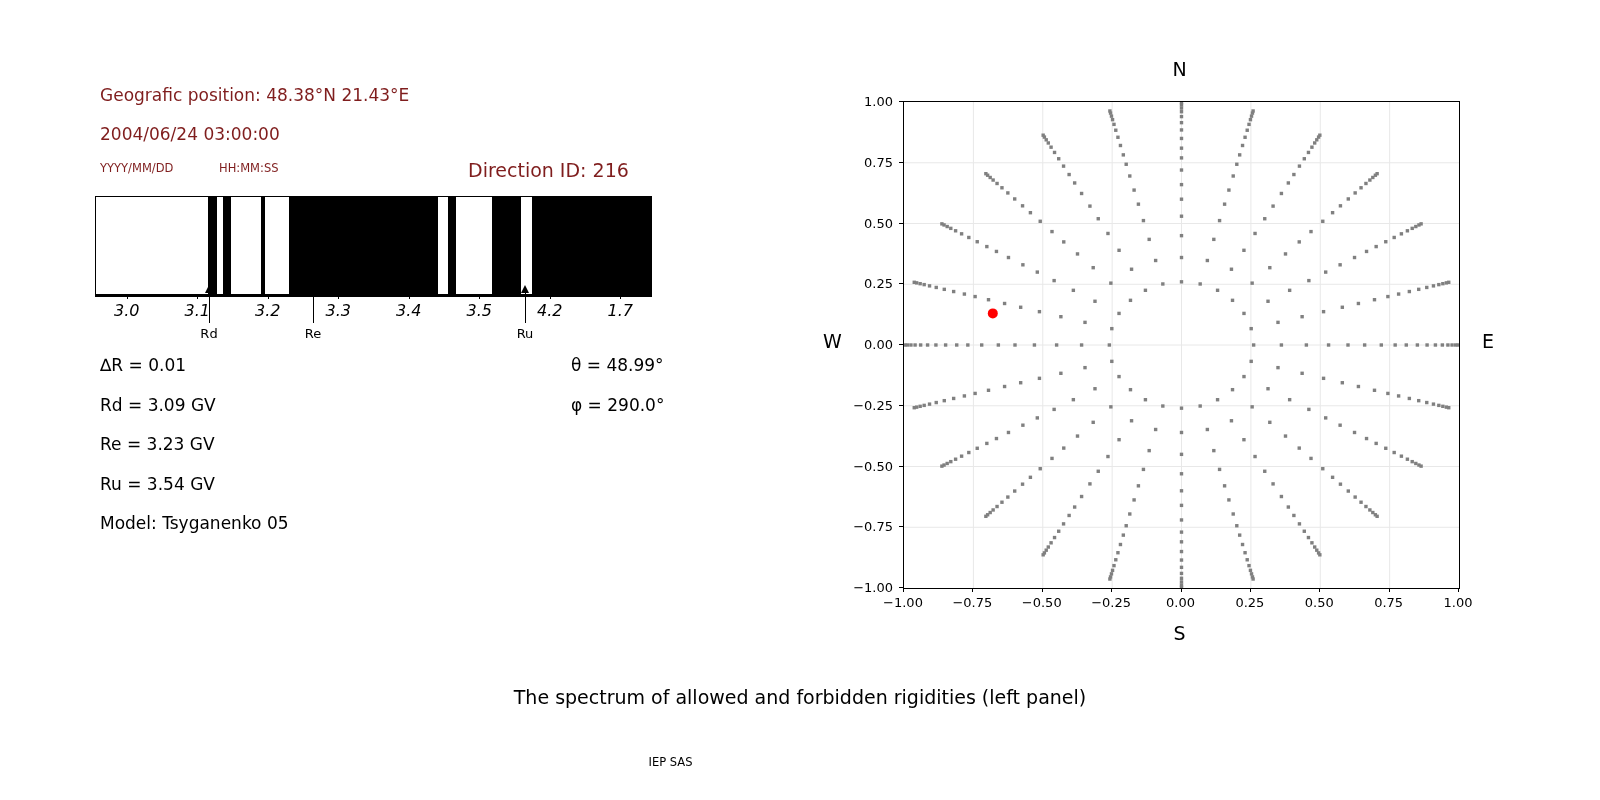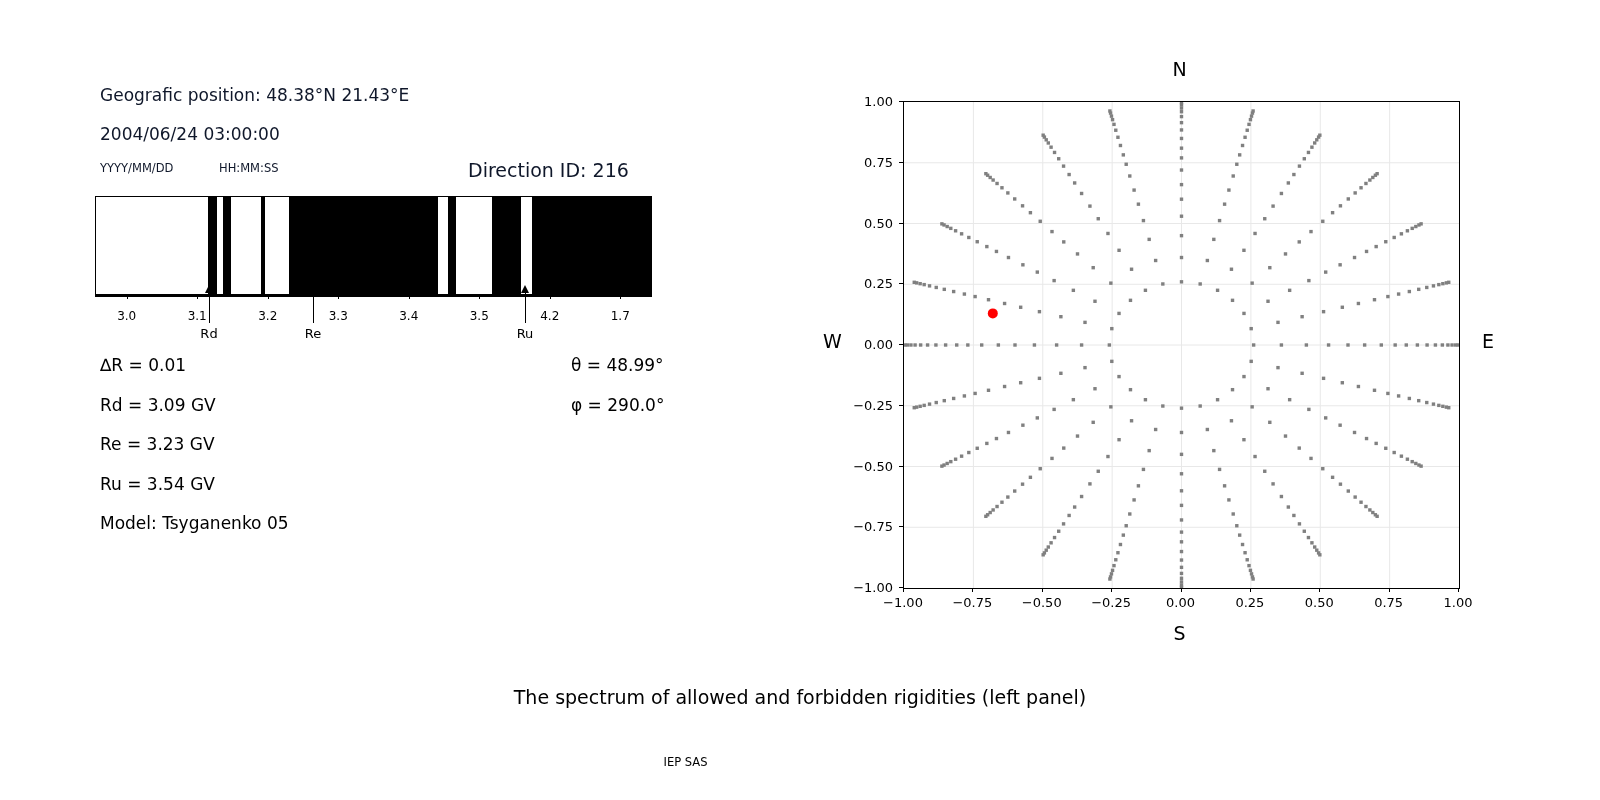--- a/index.html
+++ b/index.html
@@ -7,38 +7,38 @@
   body{
     width:1600px;height:800px;background:#ffffff;
     font-family:"DejaVu Sans","Liberation Sans",sans-serif;
     color:#000000;position:relative;overflow:hidden;
   }
   .panel{position:absolute;}
 
   
   #left-panel{left:0;top:0;width:760px;height:660px;}
 
-  .info-line{position:absolute;font-size:17px;color:#0f172a;white-space:nowrap;}
+  .info-line{position:absolute;font-size:17px;color:#7f1d1d;white-space:nowrap;}
   #geo-position{left:100px;top:85px;}
   #datetime{left:100px;top:124px;}
   #date-format-hint{left:100px;top:161px;font-size:11.5px;}
   #time-format-hint{left:219px;top:161px;font-size:11.5px;}
   #direction-id{left:468px;top:159px;font-size:19px;}
 
   
   #spectrum-wrap{position:absolute;left:95px;top:196px;width:557px;height:99px;}
   #spectrum-bar{position:absolute;inset:0;background:#ffffff;
     border:1.1px solid #000000;box-sizing:border-box;overflow:hidden;}
   .band{position:absolute;top:0;bottom:0;background:#000000;}
 
   
   #spectrum-axis{position:absolute;left:95px;top:295px;width:557px;height:2px;background:#000;}
   .xtick{position:absolute;top:295px;width:1.1px;height:4px;background:#000;}
-  .xticklabel{position:absolute;top:309px;font-size:12px;transform:translateX(-50%);
-    white-space:nowrap;}
+  .xticklabel{position:absolute;top:301px;font-size:16px;transform:translateX(-50%);
+    white-space:nowrap;font-style:italic;}
 
   
   .marker{position:absolute;}
   .marker .shaft{position:absolute;left:0;top:0;width:1.3px;background:#000;}
   .marker .head{position:absolute;left:-4px;top:-7px;width:0;height:0;
     border-left:4.5px solid transparent;border-right:4.5px solid transparent;
     border-bottom:8px solid #000;}
   .marker .mlabel{position:absolute;font-size:13px;transform:translateX(-50%);
     white-space:nowrap;text-align:center;}
 
@@ -57,21 +57,21 @@
   .xlabel-p{position:absolute;font-size:13px;white-space:nowrap;
     transform:translateX(-50%);}
   .ytickmark{position:absolute;width:4px;height:1.1px;background:#000;}
   .xtickmark{position:absolute;width:1.1px;height:4px;background:#000;}
   .compass{position:absolute;font-size:19px;white-space:nowrap;}
 
   
   #caption{position:absolute;left:0;top:682px;width:1600px;text-align:center;}
   .caption-line{font-size:19px;line-height:31px;color:#000;}
   #footer{position:absolute;left:0;top:755px;width:1341px;text-align:center;
-    font-size:11.5px;color:#000;margin-left:15px;}
+    font-size:11.5px;color:#000;}
 </style>
 </head>
 <body>
 
 <div class="panel" id="left-panel">
 
   <div class="info-line" id="geo-position">Geografic position: 48.38°N 21.43°E</div>
   <div class="info-line" id="datetime">2004/06/24 03:00:00</div>
   <div class="info-line" id="date-format-hint">YYYY/MM/DD</div>
   <div class="info-line" id="time-format-hint">HH:MM:SS</div>

